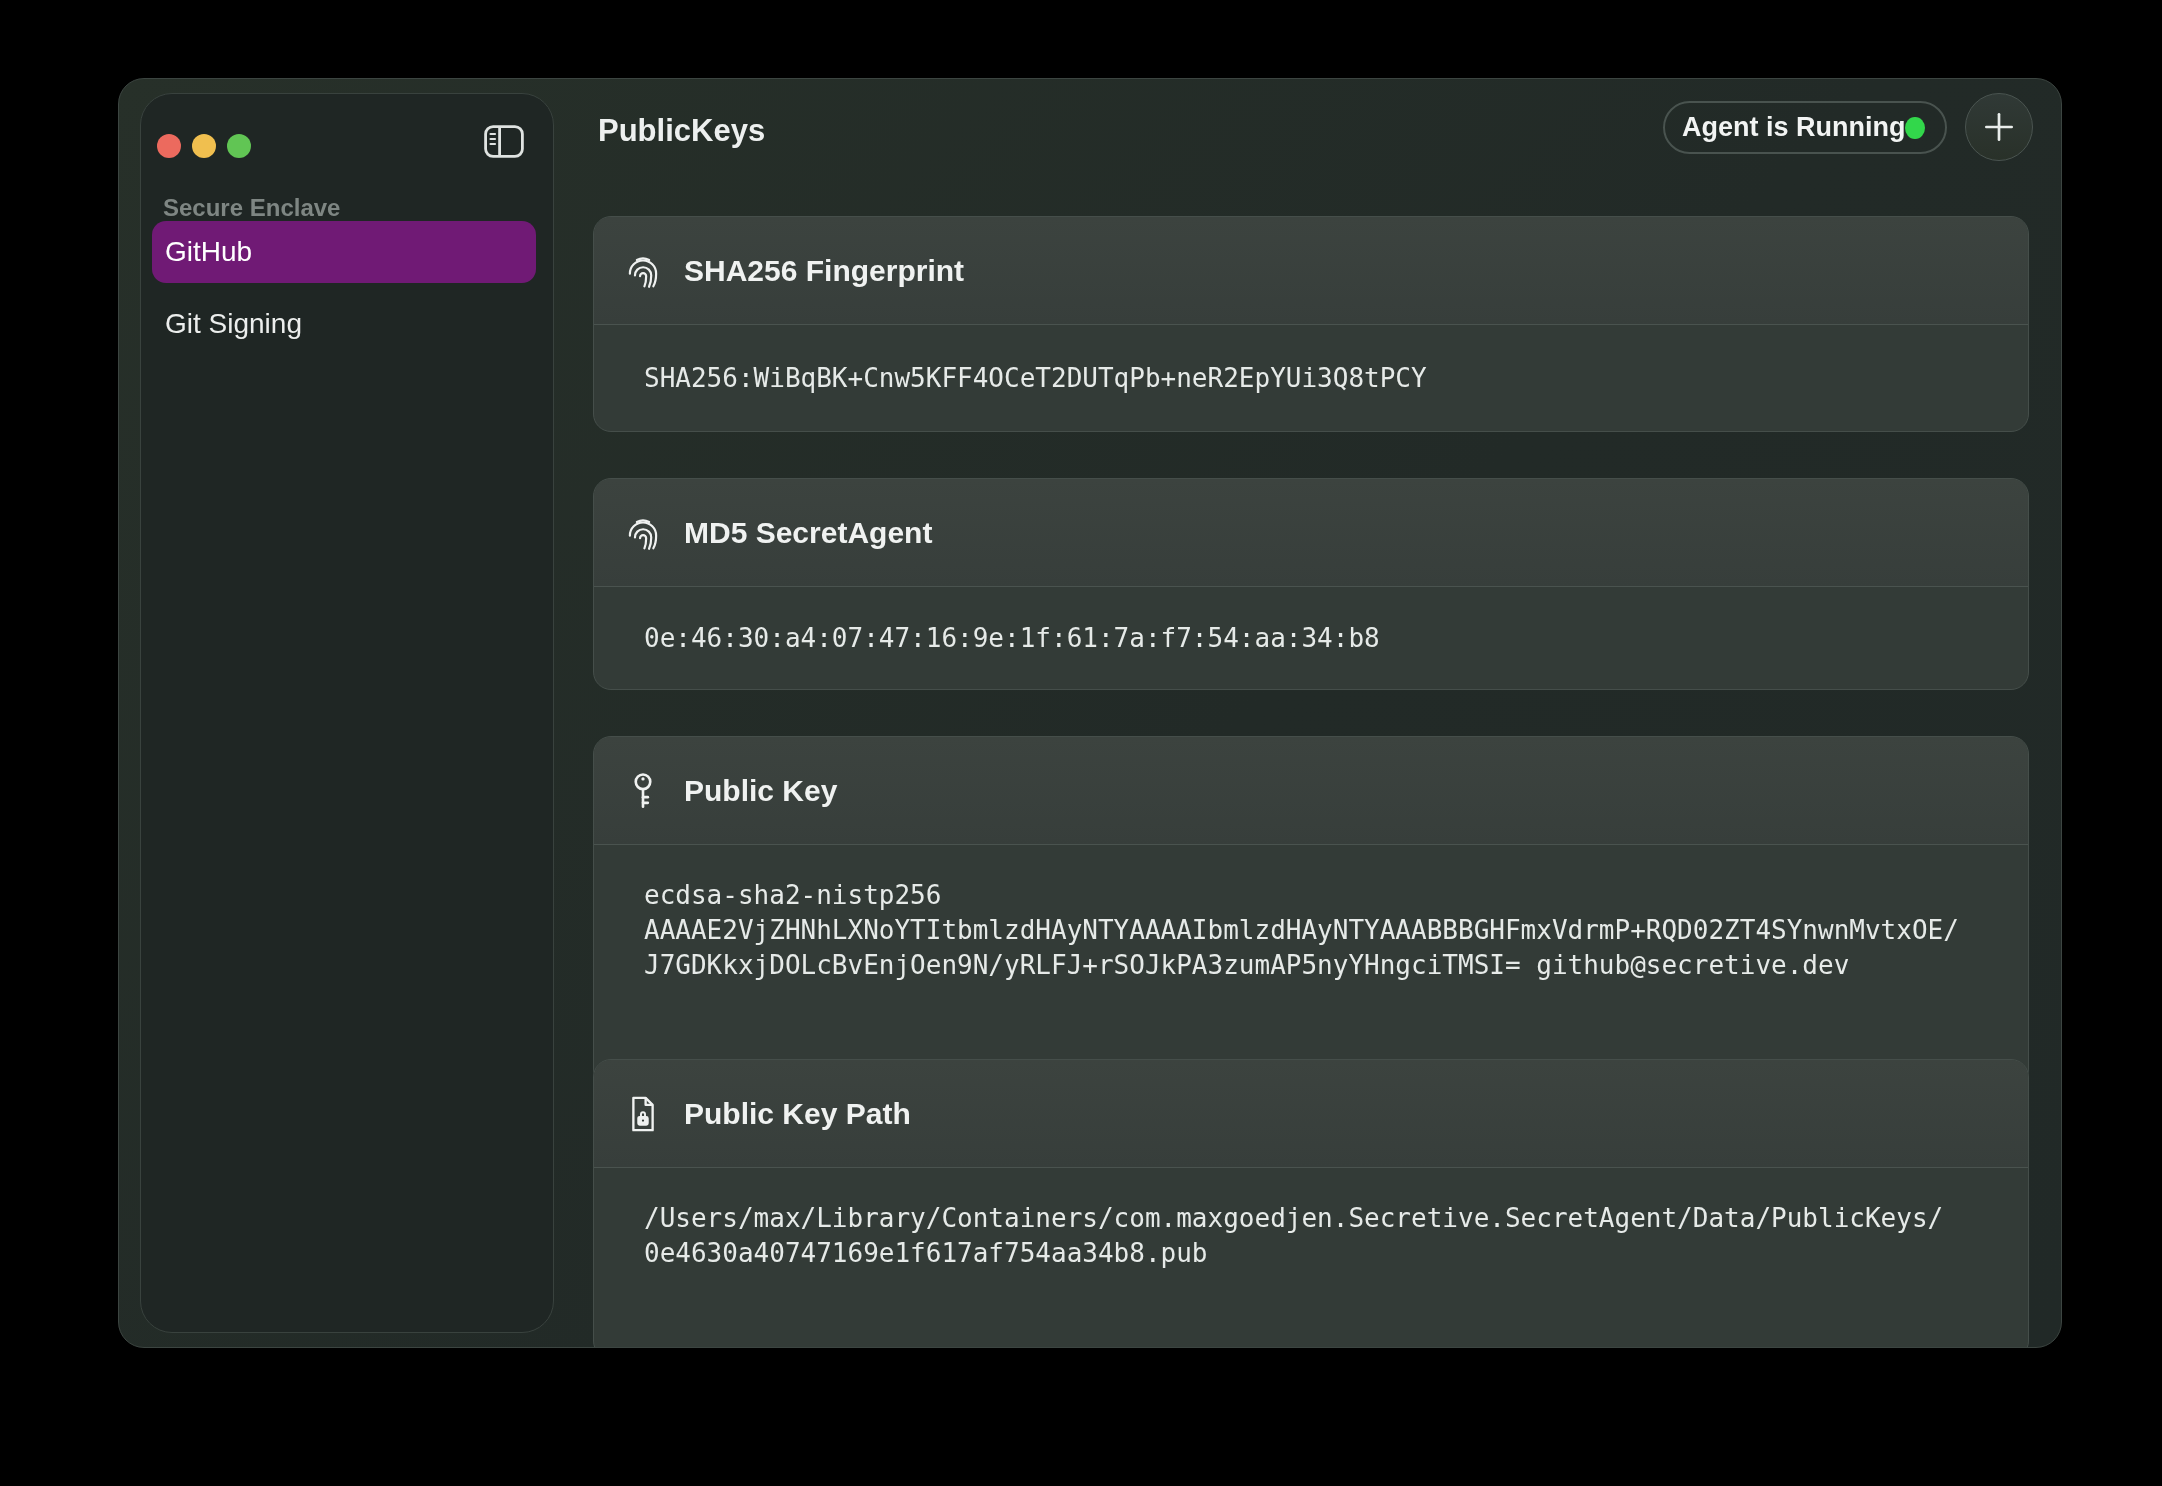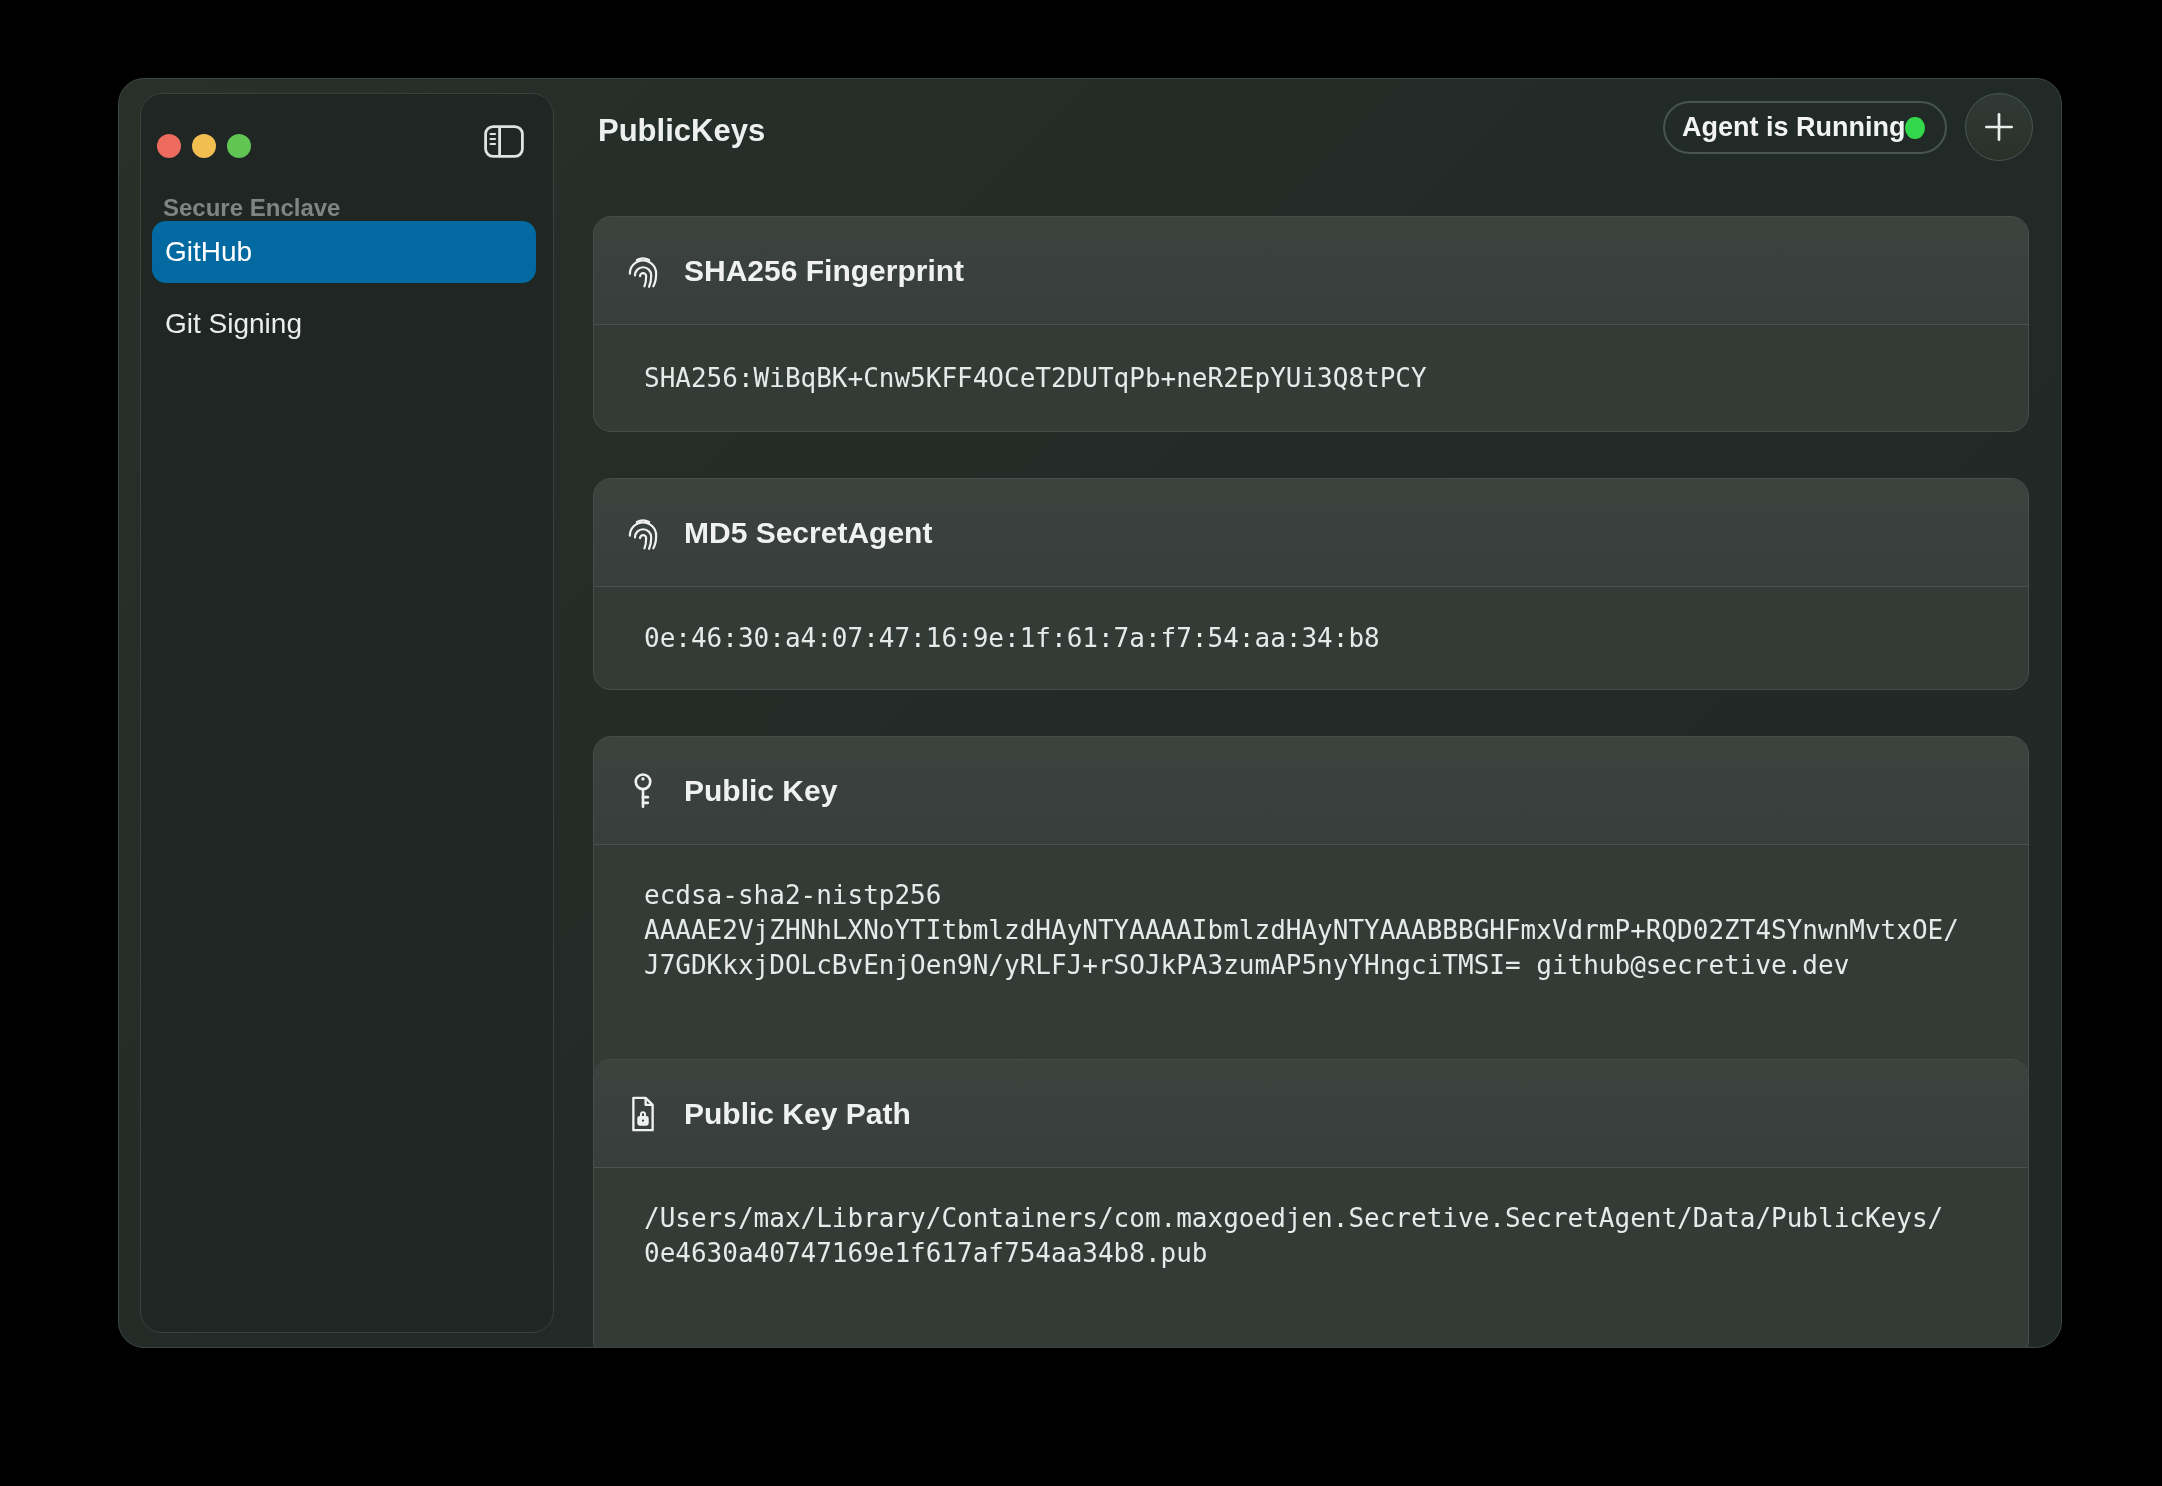--- a/index.html
+++ b/index.html
@@ -5,33 +5,33 @@
   html,body{margin:0;padding:0;background:#000;width:2162px;height:1486px;position:relative;
     font-family:"Liberation Sans",sans-serif;-webkit-font-smoothing:antialiased;}
   *{box-sizing:border-box;}
 
   
   .window{position:absolute;left:118px;top:78px;width:1944px;height:1270px;border-radius:26px;
     background:linear-gradient(135deg,#273029 0%,#222a27 55%,#212927 100%);
     border:1px solid #3c4541;box-shadow:0 30px 80px rgba(0,0,0,.75);overflow:hidden;}
 
   
-  .sidebar{position:absolute;left:21px;top:14px;width:414px;height:1240px;border-radius:22px;
+  .sidebar{position:absolute;left:21px;top:14px;width:414px;height:1240px;border-radius:32px;
     background:#1f2624;border:1px solid #39423e;}
   .traffic{position:absolute;top:40px;left:16px;display:flex;gap:11px;}
   .traffic span{width:24px;height:24px;border-radius:50%;display:block;}
   .t-red{background:#ec6a5e;}
   .t-yellow{background:#f0bf4f;}
   .t-green{background:#61c554;}
   .sb-toggle{position:absolute;top:29px;right:28px;width:42px;height:36px;display:flex;
     align-items:center;justify-content:center;border-radius:8px;cursor:default;}
   .section-header{position:absolute;left:22px;top:100px;font-size:24px;font-weight:700;color:#7e8683;}
   .sb-item{position:absolute;left:11px;width:384px;height:62px;border-radius:14px;
     display:flex;align-items:center;padding-left:13px;font-size:28px;color:#eceeed;}
-  .sb-item.selected{background:#0369a1;color:#ffffff;}
+  .sb-item.selected{background:#701a75;color:#ffffff;}
   .sb-item-0{top:127px;}
   .sb-item-1{top:199px;}
 
   
   .app-title{position:absolute;left:479px;top:34px;font-size:31px;font-weight:700;color:#edf0ef;}
   .status-pill{position:absolute;left:1544px;top:22px;width:284px;height:53px;border-radius:27px;
     border:2px solid #49534f;display:flex;align-items:center;padding:0 20px 0 17px;}
   .status-label{font-size:27px;font-weight:700;color:#f2f4f3;white-space:nowrap;}
   .status-dot{margin-left:auto;width:22px;height:22px;border-radius:50%;background:#32d74b;}
   .add-btn{position:absolute;left:1846px;top:14px;width:68px;height:68px;border-radius:50%;

